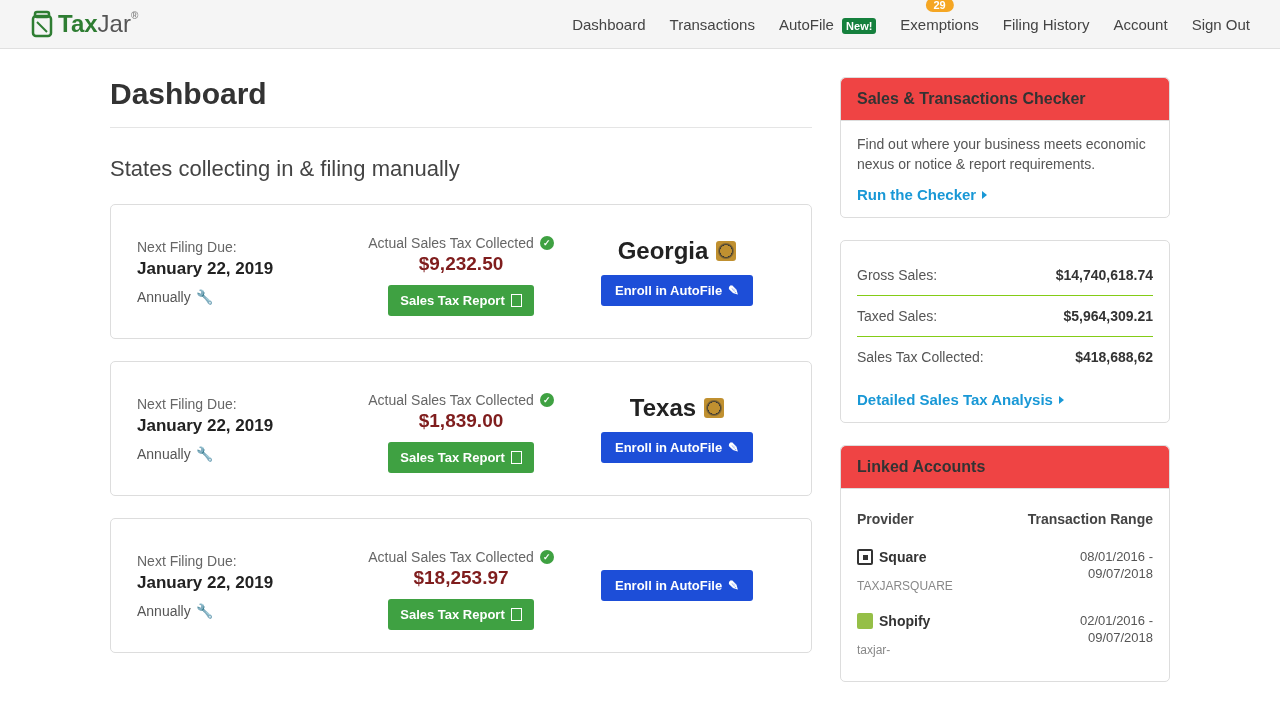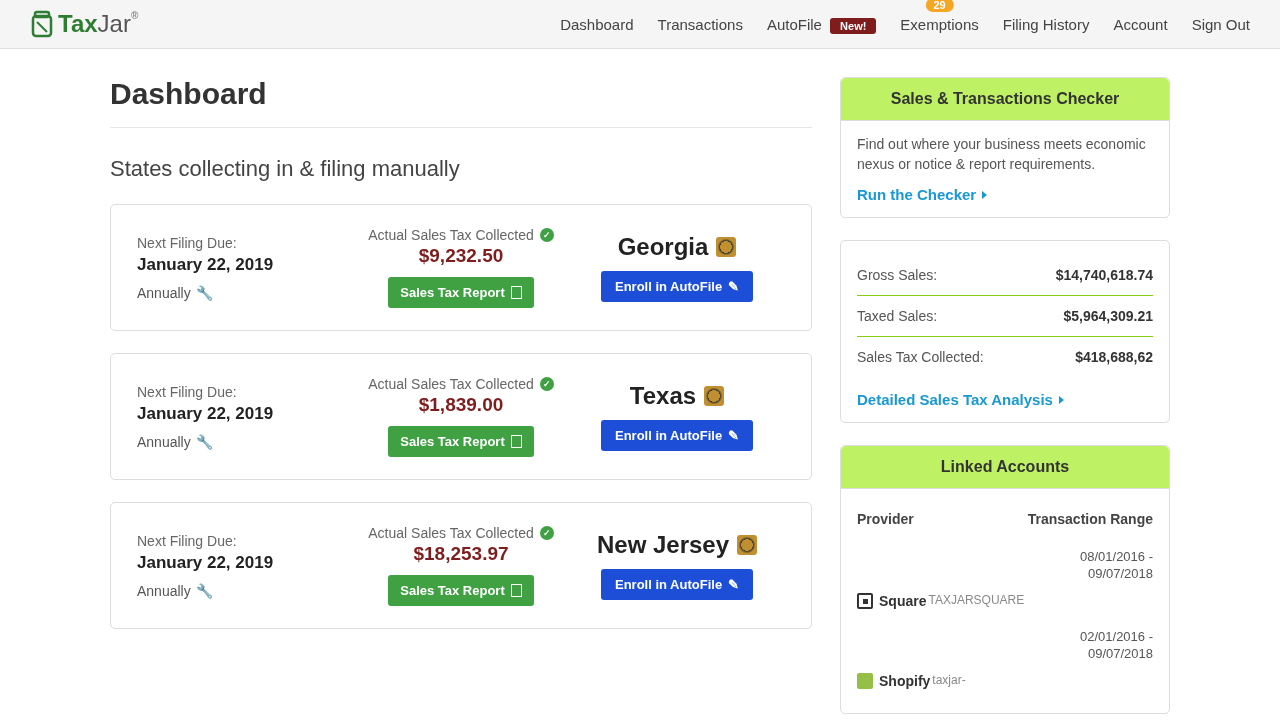--- a/index.html
+++ b/index.html
@@ -5,55 +5,55 @@
 * { box-sizing: border-box; margin: 0; padding: 0; }
 body { font-family: -apple-system, "Helvetica Neue", Arial, sans-serif; background: #fff; color: #333; font-size: 14px; }
 .topbar { background: #f5f5f5; border-bottom: 1px solid #e0e0e0; padding: 10px 30px; display: flex; align-items: center; justify-content: space-between; }
 .logo { display: flex; font-size: 24px; font-weight: 600; color: #333; }
 .logo .tax { color: #2e7d32; font-weight: 700; }
 .logo .jar { color: #555; font-weight: 400; }
 .logo-icon { width: 24px; height: 28px; margin-right: 4px; }
 .logo sup { font-size: 10px; color: #888; }
 .nav { display: flex; gap: 24px; align-items: center; }
 .nav-item { color: #444; text-decoration: none; font-size: 15px; position: relative; cursor: pointer; }
-.new-badge { background: #7f1d1d; color: #fff; font-size: 11px; padding: 2px 10px; border-radius: 3px; margin-left: 4px; font-weight: 600; }
+.new-badge { background: #15803d; color: #fff; font-size: 11px; padding: 2px 4px; border-radius: 3px; margin-left: 4px; font-weight: 600; }
 .count-badge { position: absolute; top: -18px; left: 50%; transform: translateX(-50%); background: #f5a623; color: #fff; font-size: 11px; padding: 1px 8px; border-radius: 10px; font-weight: 600; }
 .container { max-width: 1060px; margin: 0 auto; padding: 28px 0; display: flex; gap: 28px; align-items: flex-start; }
 .main { flex: 1; }
 .sidebar { width: 330px; }
 h1 { font-size: 30px; font-weight: 700; color: #333; margin-bottom: 16px; }
 .hr { border: none; border-top: 1px solid #e5e5e5; margin-bottom: 28px; }
 h2.section-title { font-size: 22px; font-weight: 400; color: #444; margin-bottom: 22px; }
 .state-card { border: 1px solid #ddd; border-radius: 5px; padding: 22px 26px; margin-bottom: 22px; display: flex; align-items: center; }
 .state-left { flex: 1; }
-.state-center { flex: 1; text-align: center; }
+.state-center { flex: 1; text-align: center; margin-top: 8px; }
 .state-right { flex: 1; text-align: center; }
 .filing-label { color: #666; font-size: 14px; margin-bottom: 4px; }
 .filing-date { font-weight: 700; font-size: 17px; color: #222; margin-bottom: 10px; }
 .filing-freq { color: #555; font-size: 14px; display: flex; align-items: center; gap: 6px; }
 .wrench-icon { color: #1998d6; }
 .tax-label { color: #666; font-size: 14px; margin-bottom: 2px; display:inline-flex; align-items:center; gap:6px;}
 .check-circle { width:14px; height:14px; background:#3fa142; border-radius:50%; display:inline-flex; align-items:center; justify-content:center; color:#fff; font-size:9px; font-weight:700;}
 .tax-amount { color: #7f1d1d; font-size: 19px; font-weight: 700; margin-bottom: 10px; }
 .btn-green { background: #3fa142; color: #fff; border: none; padding: 8px 12px; border-radius: 3px; font-size: 13px; font-weight: 600; cursor: pointer; display:inline-flex; align-items:center; gap:6px;}
 .btn-blue { background: #1d4ed8; color: #fff; border: none; padding: 8px 14px; border-radius: 3px; font-size: 13px; font-weight: 600; cursor: pointer; display:inline-flex; align-items:center; gap:6px;}
 .state-name { font-size: 24px; font-weight: 700; color: #222; margin-bottom: 10px; display:inline-flex; align-items:center; gap:8px;}
 .state-seal { width:20px; height:20px; background: radial-gradient(circle,#c09030 40%,#333 42%,#c09030 60%); border-radius:3px; display:inline-block;}
 .panel { border: 1px solid #ddd; border-radius: 5px; margin-bottom: 22px; }
-.panel-header { background: #bef264; padding: 12px 16px; font-weight: 700; font-size: 16px; color: #333; border-bottom: 1px solid #ddd; border-radius:5px 5px 0 0;text-align:center;}
+.panel-header { background: #ef4444; padding: 12px 16px; font-weight: 700; font-size: 16px; color: #333; border-bottom: 1px solid #ddd; border-radius:5px 5px 0 0;}
 .panel-body { padding: 14px 16px; }
 .panel-text { color: #555; font-size: 14px; margin-bottom: 12px; line-height:1.4;}
 .link-action { color: #1998d6; font-weight: 700; font-size: 15px; cursor: pointer; text-decoration:none; display:inline-flex; align-items:center; gap:6px;}
 .summary-row { display: flex; justify-content: space-between; padding: 12px 0; border-bottom: 1px solid #84cc16; font-size: 14px; }
 .summary-row:last-child { border-bottom: none; }
 .summary-label { color: #555; }
 .summary-value { font-weight: 600; color: #333; }
 .accounts-head { display:flex; justify-content:space-between; font-weight:700; color:#444; padding:8px 0 12px; font-size:14px;}
 .account-row { display:flex; justify-content:space-between; padding:10px 0; font-size:14px; }
-.account-left { display:flex; flex-direction:row; gap:2px;margin-top:44px;}
+.account-left { display:flex; flex-direction:column; gap:14px;}
 .account-name { font-weight:600; color:#333; display:flex; align-items:center; gap:6px;}
 .account-sub { color:#888; font-size:12px; }
 .account-range { color:#555; text-align:right; font-size:13px; line-height:1.3;}
 .sq-icon{width:16px;height:16px;border:2px solid #333;display:inline-flex;align-items:center;justify-content:center;border-radius:2px;}
 .sq-icon::after{content:"";width:5px;height:5px;background:#333;}
 .shop-icon{width:16px;height:16px;background:#95bf47;border-radius:2px;display:inline-block;position:relative;}
 .doc-icon{width:11px;height:13px;border:1px solid #fff;display:inline-block;}
 .caret{display:inline-block;width:0;height:0;border-left:5px solid currentColor;border-top:4px solid transparent;border-bottom:4px solid transparent;}
 .edit-icon::before{content:"✎";font-size:13px;}
 </style>
@@ -164,24 +164,20 @@
               <span>Actual Sales Tax Collected</span>
               <span class="check-circle">✓</span>
             </div>
       <div class="tax-amount">$18,253.97</div>
       <button class="btn-green">
               <span>Sales Tax Report</span>
               <span class="doc-icon"></span>
             </button>
     </div>
     <div class="state-right">
-      <div class="state-name">
-              <span>New Jersey</span>
-              <span class="state-seal"></span>
-            </div>
       <button class="btn-blue">
               <span>Enroll in AutoFile</span>
               <span class="edit-icon"></span>
             </button>
     </div>
         </div>
       </div>
   </div>
 
   <aside class="sidebar">

